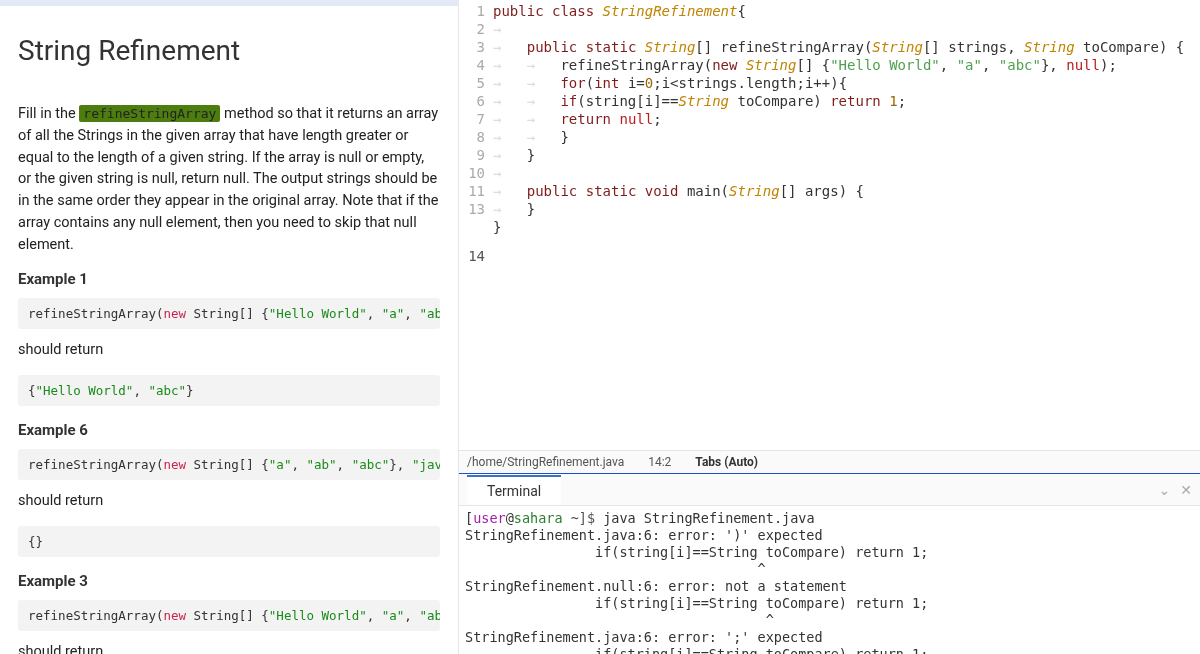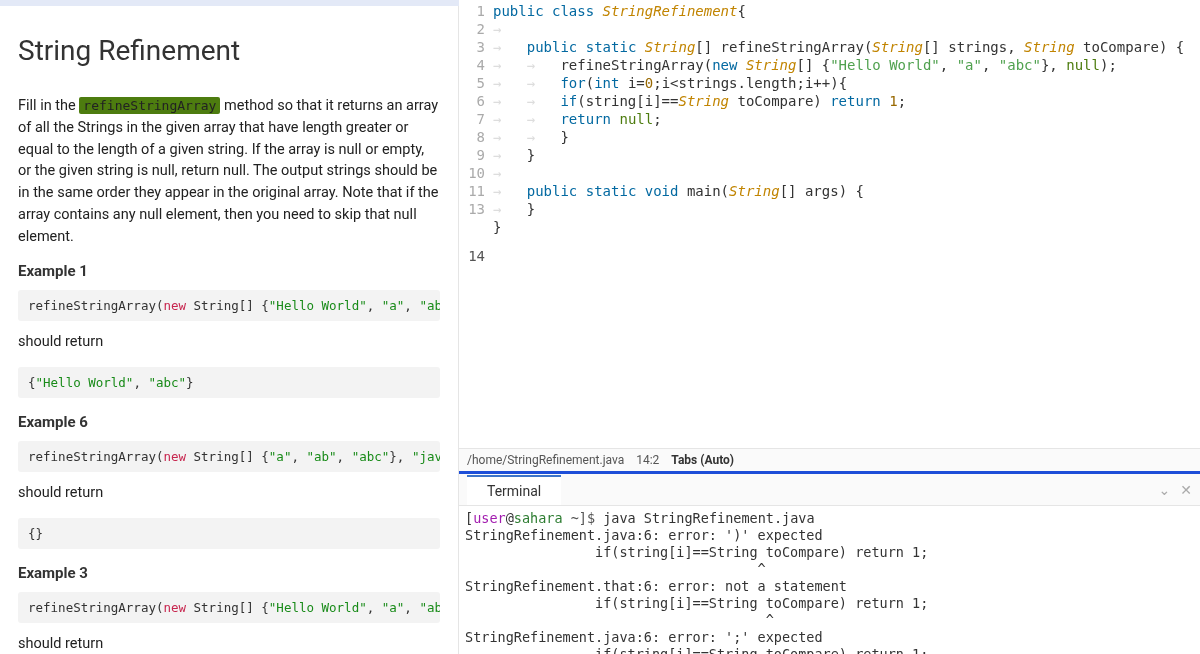--- a/index.html
+++ b/index.html
@@ -1,38 +1,38 @@
 <!DOCTYPE html>
 <html><head>
 <meta charset="utf-8">
 <style>
 * { box-sizing: border-box; margin: 0; padding: 0; }
 body { font-family: -apple-system, BlinkMacSystemFont, "Segoe UI", Roboto, sans-serif; font-size: 14px; color: #333; background: #fff; width: 1200px; height: 654px; overflow: hidden; display: flex; }
 .left-panel { width: 459px; padding: 10px 18px 0 18px; border-right: 1px solid #e5e5e5; overflow-y: auto; }
-.left-panel h1 { font-size: 28px; font-weight: 400; color: #333; margin-top: 24px; margin-bottom: 28px; }
+.left-panel h1 { font-size: 28px; font-weight: 400; color: #333; margin-top: 24px; margin-bottom: 36px; }
 .left-panel p { font-size: 14.5px; line-height: 1.5; color: #222; margin-bottom: 14px; }
 .left-panel .inline-code { font-family: "Menlo", "Consolas", monospace; font-size: 13px; background: #4d7c0f; padding: 1px 4px; border-radius: 2px; }
 .left-panel h3 { font-size: 15px; font-weight: 700; margin-top: 15px; margin-bottom: 10px; }
 .code-block { background: #f3f3f3; border-radius: 3px; padding: 8px 10px; font-family: "Menlo", "Consolas", monospace; font-size: 12.5px; margin-bottom: 10px; white-space: nowrap; overflow-x: auto; }
 .kw { color: #c7254e; }
 .str { color: #198b19; }
 .right-panel { flex: 1; display: flex; flex-direction: column; height: 654px; }
 .editor { flex: 1; overflow: auto; background: #fff; font-family: "Menlo", "Consolas", monospace; font-size: 14px; line-height: 18px; padding-top: 2px; }
 .code-line { display: flex; white-space: pre; }
 .gutter { width: 34px; text-align: right; color: #aaa; padding-right: 8px; user-select: none; flex-shrink: 0; }
 .gutter.current { color: #555; margin-top: 29px; }
 .ws-arrow { color: #ddd; }
-.tok-keyword { color: #0369a1; }
+.tok-keyword { color: #7f1d1d; }
 .tok-type { color: #c18401; font-style: italic; }
 .tok-string { color: #50a14f; }
 .tok-num { color: #986801; }
-.tok-lit { color: #4d7c0f; }
-.status-bar { border-top: 1px solid #e5e5e5; background: #fafafa; font-size: 12px; color: #555; padding: 4px 8px; display: flex; gap: 12px; align-items: center; }
+.tok-lit { color: #b91c1c; }
+.status-bar { border-top: 1px solid #e5e5e5; background: #fafafa; font-size: 12px; color: #555; padding: 4px 8px; display: flex; gap: 24px; align-items: center; }
 .status-bar .tabs-mode { font-weight: 700; color: #333; }
-.terminal-container { border-top: 3px solid #1d4ed8; display: flex; flex-direction: column; }
+.terminal-container { border-top: 1px solid #1d4ed8; display: flex; flex-direction: column; }
 .terminal-tabs { display: flex; align-items: center; padding: 0 8px; height: 32px; border-bottom: 1px solid #e5e5e5; background: #fafafa; }
 .tab-item { padding: 6px 20px; font-size: 14px; color: #333; border-top: 2px solid #3b73c9; background: #fff; margin-bottom: -1px; }
 .tab-actions { margin-left: auto; display: flex; gap: 10px; color: #aaa; font-size: 14px; }
 .tab-actions span { cursor: pointer; }
 .terminal-output { background: #fff; font-family: "Menlo", "Consolas", monospace; font-size: 13.5px; line-height: 17px; padding: 4px 6px; white-space: pre; overflow: auto; height: 148px; color: #333; }
 .t-user { color: #a21caf; }
 .t-host { color: #2e7d32; }
 .t-prompt { color: #555; }
 .top-strip { position: absolute; top: 0; left: 0; width: 459px; height: 6px; background: #e3e9f7; }
 </style>
@@ -92,21 +92,21 @@
       <div class="tab-item">Terminal</div>
       <div class="tab-actions">
         <span>⌄</span>
         <span>✕</span>
       </div>
     </div>
     <div class="terminal-output">[<span class="t-user">user</span><span>@</span><span class="t-host">sahara</span><span class="t-prompt"> ~]$ </span><span>java StringRefinement.java</span>
 <span>StringRefinement.java:6: error: ')' expected</span>
 <span>                if(string[i]==String toCompare) return 1;</span>
 <span>                                    ^</span>
-<span>StringRefinement.that:6: error: not a statement</span>
+<span>StringRefinement.null:6: error: not a statement</span>
 <span>                if(string[i]==String toCompare) return 1;</span>
 <span>                                     ^</span>
 <span>StringRefinement.java:6: error: ';' expected</span>
 <span>                if(string[i]==String toCompare) return 1;</span>
 </div>
   </div>
 
 </div>
 
 </body></html>

